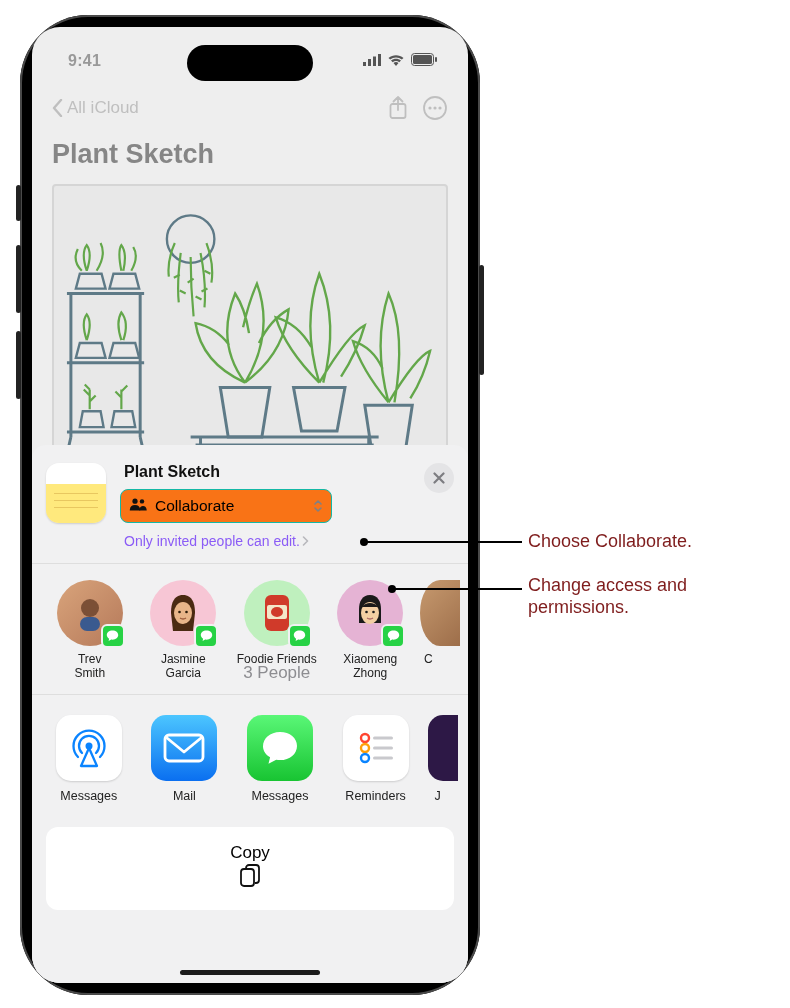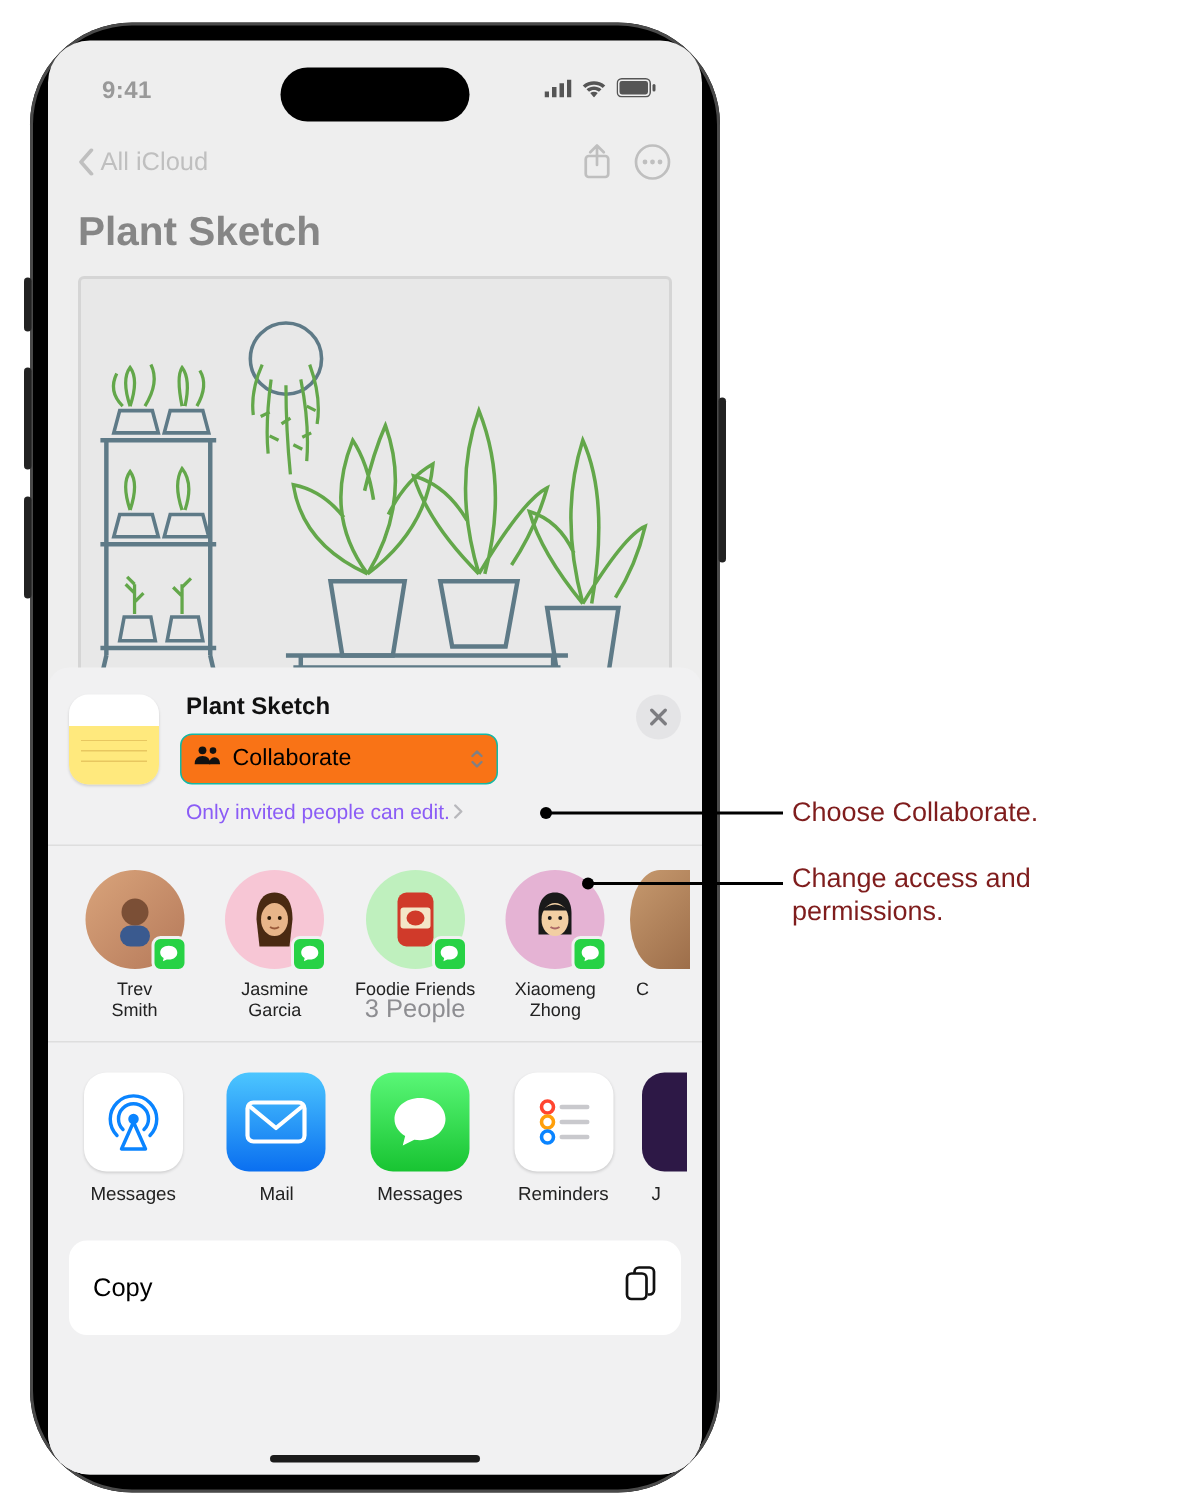--- a/index.html
+++ b/index.html
@@ -156,23 +156,24 @@
     .app-airdrop{background:#fff;box-shadow:0 1px 2px rgba(0,0,0,0.15);}
     .app-messages{background:linear-gradient(#5af777,#18c432);}
     .app-mail{background:linear-gradient(#4cc6ff,#0a6ff0);}
     .app-reminders{background:#fff;box-shadow:0 1px 2px rgba(0,0,0,0.15);}
     .app-partial{background:#2d1846;width:30px;border-top-left-radius:15px;border-bottom-left-radius:15px;border-top-right-radius:0;border-bottom-right-radius:0;margin-left:0;}
 
     
     .action-card{
       margin:18px 14px 0;
       background:#fff;border-radius:12px;
-      padding:16px 16px;
+      padding:16px 34px;
       display:flex;justify-content:space-between;align-items:center;
       font-size:17px;
+      flex-direction:column;
     }
     .home-indicator{
       position:absolute;bottom:8px;left:50%;transform:translateX(-50%);
       width:140px;height:5px;background:#1b1b1b;border-radius:3px;
     }
 
     
     .callouts { position:absolute; left:490px; top:0; width:290px;}
     .callout { position:absolute; font-size:18px; color:#7f1d1d; line-height:22px; }
     .leader { position:absolute; height:2px; background:#000; }

